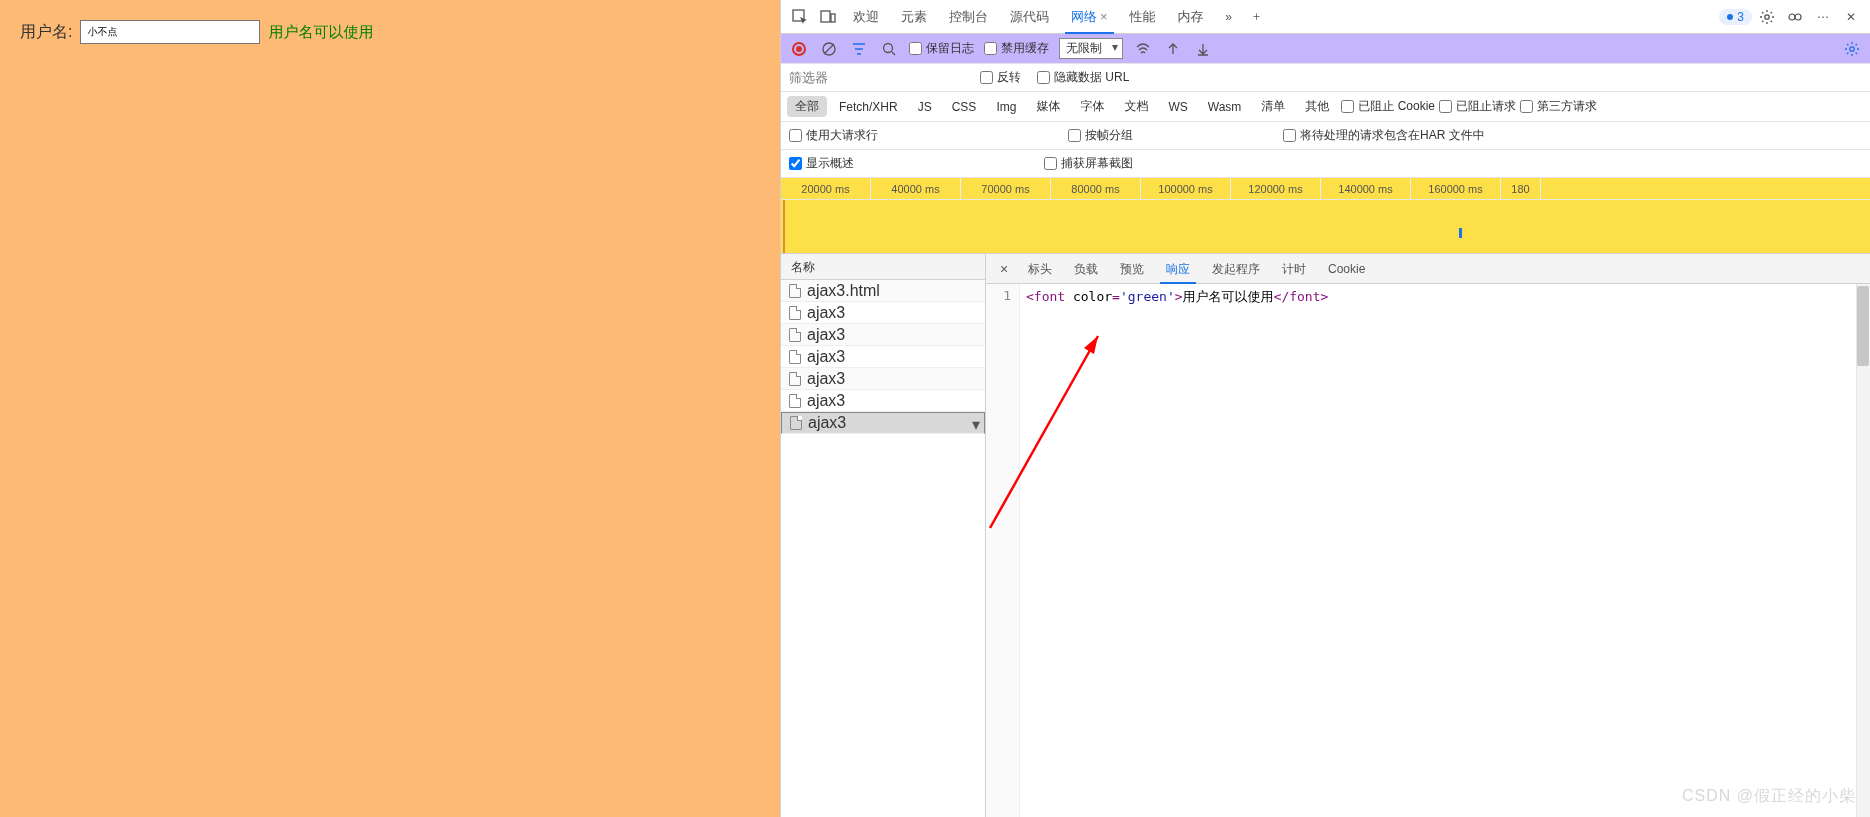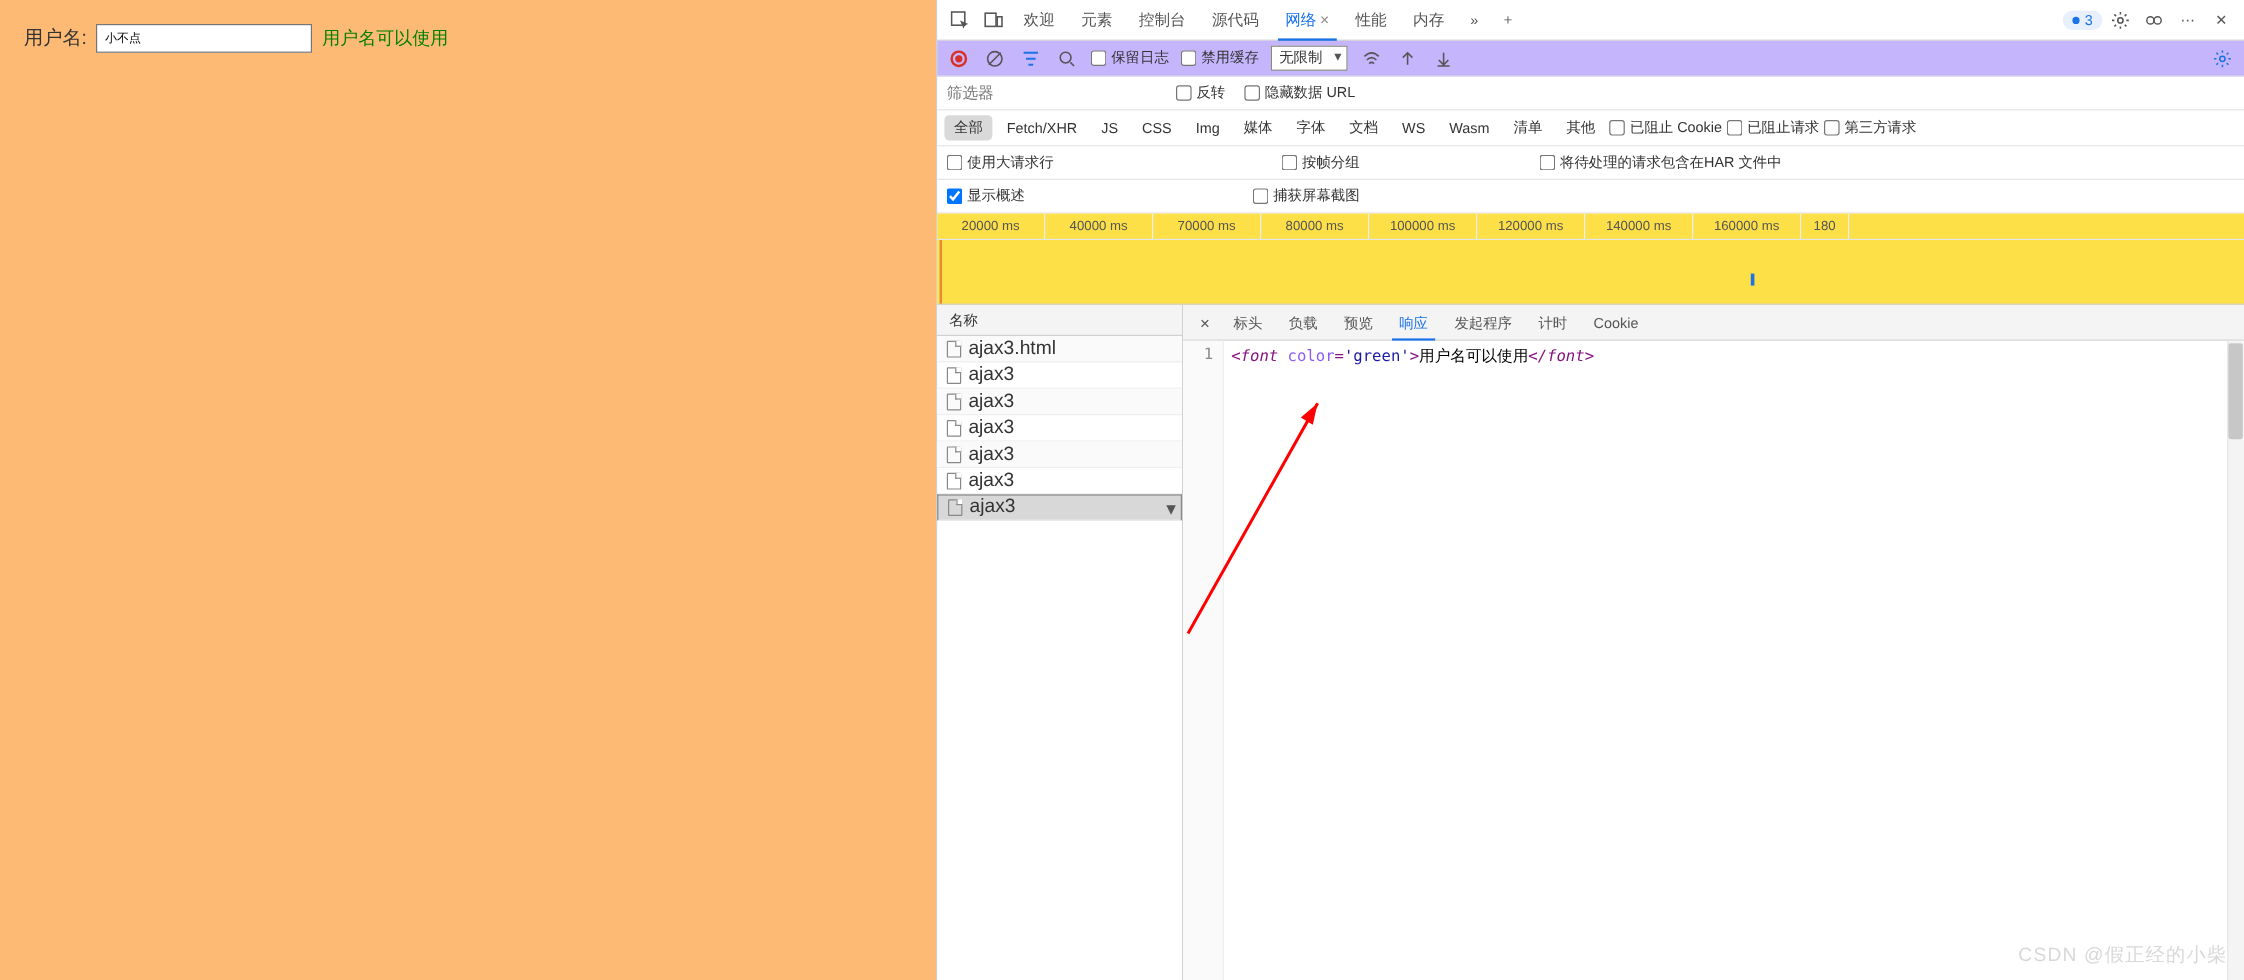--- a/index.html
+++ b/index.html
@@ -70,22 +70,22 @@
 
 .detail { flex: 1; display: flex; flex-direction: column; min-width: 0; }
 .detail-tabs { display: flex; align-items: center; height: 30px; border-bottom: 1px solid #d0d0d0; padding: 0 6px; gap: 2px; background: #f4f4f4; }
 .detail-tabs .close { width: 24px; text-align: center; color: #555; cursor: pointer; font-size: 14px; }
 .d-tab { padding: 0 10px; height: 30px; line-height: 30px; font-size: 12px; color: #555; cursor: pointer; position: relative; }
 .d-tab.active { color: #1a73e8; }
 .d-tab.active::after { content: ""; position: absolute; left: 4px; right: 4px; bottom: 0; height: 2px; background: #1a73e8; }
 .code-area { flex: 1; display: flex; font-family: Consolas, monospace; font-size: 13px; position: relative; background: #fff; }
 .gutter { width: 34px; text-align: right; color: #888; padding: 4px 8px 0 0; border-right: 1px solid #eee; background: #fafafa; }
 .code { padding: 4px 6px; white-space: pre; }
-.tag { color: #881280; font-style: italic; }
-.attr { color: #8b5cf6; }
+.tag { color: #881280; }
+.attr { color: #000000; }
 .val { color: #1a1aa6; }
 .txt { color: #000; }
 .scroll-track { position:absolute; right:0; top:0; bottom:0; width:14px; background:#f4f4f4; border-left:1px solid #e5e5e5;}
 .scroll-thumb { position:absolute; right:1px; top:2px; width:12px; height:80px; background:#c7c7c7; border-radius:2px;}
 
 
 .arrow { position: absolute; pointer-events: none; }
 
 
 .wm { position: absolute; right: 14px; bottom: 10px; color: #d8d8d8; font-size: 16px; letter-spacing: 1px; }

